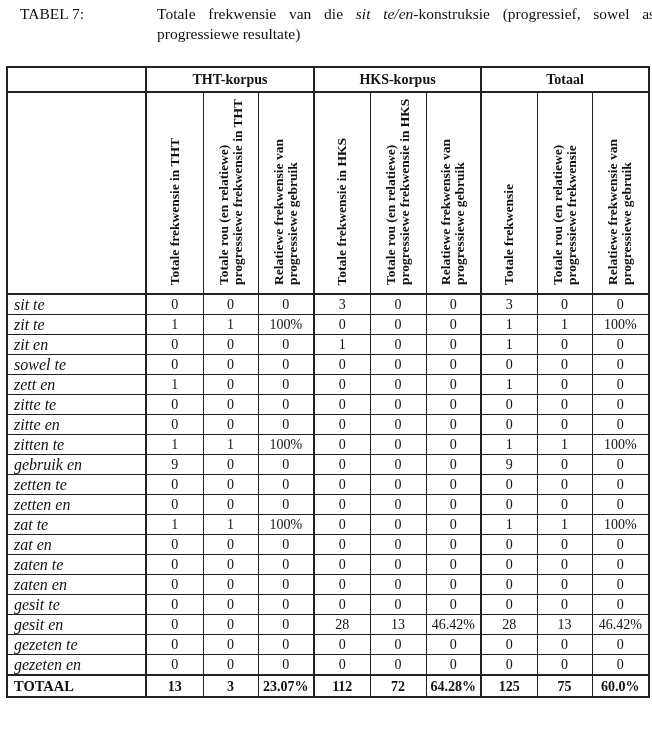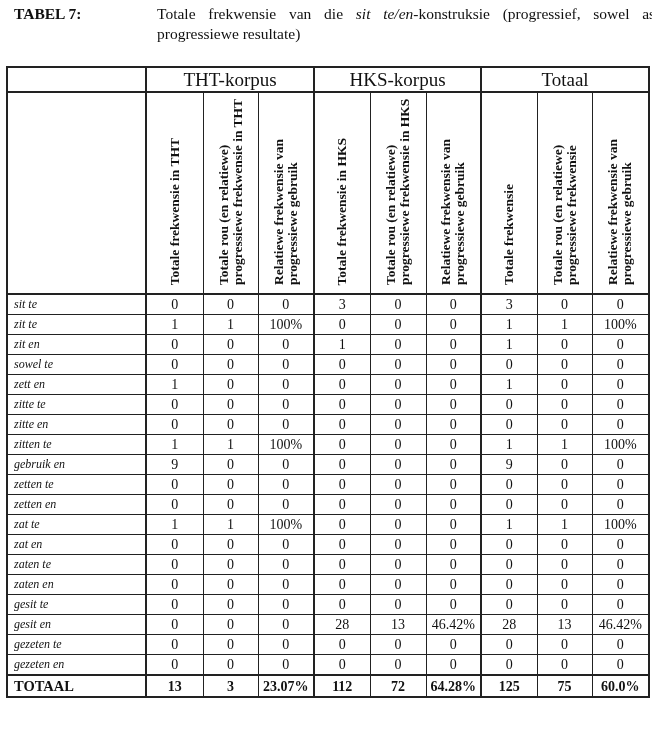--- a/index.html
+++ b/index.html
@@ -1,29 +1,29 @@
 <!DOCTYPE html>
 <html><head>
 <meta charset="utf-8">
 <style>
   html, body { margin: 0; padding: 0; background: #ffffff; }
   body { width: 652px; height: 731px; position: relative; overflow: hidden;
          font-family: "Liberation Serif", "DejaVu Serif", serif; color: #111; }
   .caption { position: absolute; left: 10px; top: 4px; width: 636px; font-size: 15.5px; line-height: 20px; }
-  .caption .lbl { position: absolute; left: 4px; top: 0; font-weight: bold; }
+  .caption .lbl { position: absolute; left: 10px; top: 0; font-weight: normal; }
   .caption .txt { position: absolute; left: 101px; top: 0; width: 535px; text-align: justify; margin-left: 46px; }
   table { position: absolute; left: 6px; top: 66px; border-collapse: collapse; table-layout: fixed; }
   td, th { border: 1px solid #222; padding: 0; font-size: 14px; text-align: center; font-weight: normal; }
   .thick-l { border-left: 2.5px solid #222; }
-  .grp th { height: 23px; font-weight: normal; font-size: 19px; border-top: 2.5px solid #222; border-bottom: 2.5px solid #222; }
+  .grp th { height: 23px; font-weight: bold; font-size: 14px; border-top: 2.5px solid #222; border-bottom: 2.5px solid #222; }
   .rot th { height: 196px; vertical-align: bottom; border-bottom: 2.5px solid #222; }
   .rot .vt { writing-mode: vertical-rl; transform: rotate(180deg); font-weight: bold; font-size: 13.5px;
              line-height: 14px; text-align: left; display: inline-block; max-height: 188px; padding: 4px 0; }
   tbody td { height: 19px; line-height: 19px; }
-  td.rl { text-align: left; padding-left: 6px; font-style: italic; font-size: 12px; }
+  td.rl { text-align: left; padding-left: 6px; font-style: italic; font-size: 16px; }
   tr.total td { font-weight: bold; border-top: 2.5px solid #222; border-bottom: 2.5px solid #222; height: 20px; font-size: 14px; }
   tr.total td.rl { font-style: normal; font-size: 14.5px; }
   .outer-l { border-left: 2.5px solid #222; }
   .outer-r { border-right: 2.5px solid #222; }
 </style>
 </head>
 <body>
 
 <div class="caption">
   <span class="lbl">TABEL 7:</span>

